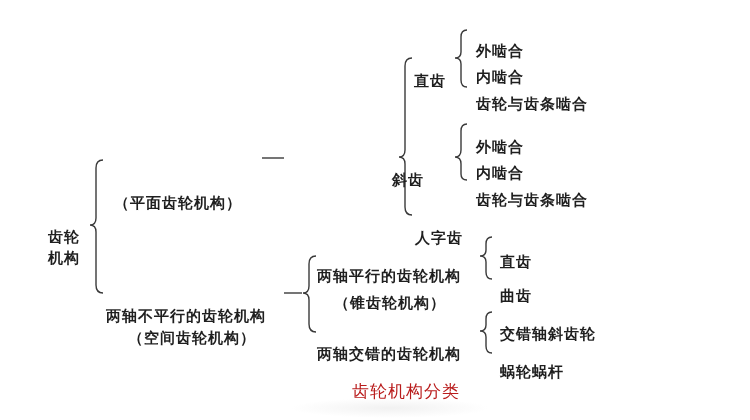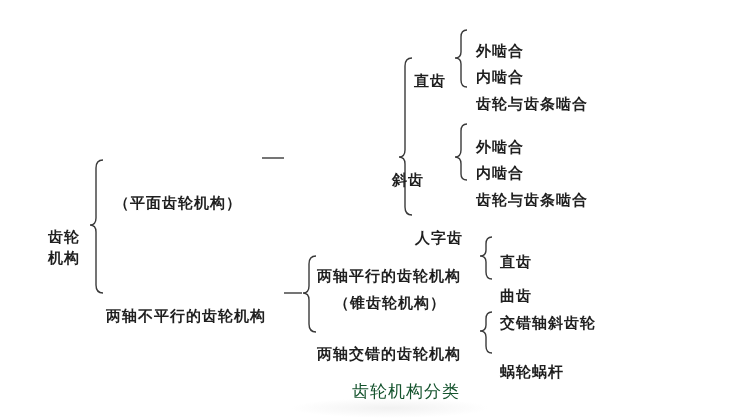--- a/index.html
+++ b/index.html
@@ -15,21 +15,21 @@
   svg.lines path, svg.lines line { stroke: #3a3a3a; stroke-width: 1.4; fill: none; }
   .t {
     position: absolute; white-space: nowrap;
     font-size: 15px; font-weight: bold; line-height: 18px;
     letter-spacing: 1px; color: #1f1f1f; margin-top: 23px;
   }
   .sub { font-weight: bold; }
   .root { line-height: 21px; text-align: center; }
   .caption {
     position: absolute; left: 352px; top: 380px;
-    font-size: 17px; color: #14532d; letter-spacing: 1px;
+    font-size: 17px; color: #b91c1c; letter-spacing: 1px;
     font-family: "DejaVu Sans", "Liberation Sans", sans-serif;
   }
   .smudge {
     position: absolute; left: 290px; top: 398px; width: 200px; height: 20px;
     background: radial-gradient(ellipse at center, rgba(200,200,200,0.25), rgba(255,255,255,0) 70%);
   }
 </style>
 </head>
 <body>
 
@@ -68,25 +68,26 @@
   <div class="t" style="left:476px; top:72px;">齿轮与齿条啮合</div>
 
   <div class="t" style="left:392px; top:148px;">斜齿</div>
   <div class="t" style="left:476px; top:115px;">外啮合</div>
   <div class="t" style="left:476px; top:141px;">内啮合</div>
   <div class="t" style="left:476px; top:168px;">齿轮与齿条啮合</div>
 
   <div class="t" style="left:415px; top:206px;">人字齿</div>
 
   <div class="t" style="left:106px; top:284px;">两轴不平行的齿轮机构</div>
+  <div class="t sub" style="left:128px; top:306px;">（空间齿轮机构）</div>
 
   <div class="t" style="left:317px; top:244px;">两轴平行的齿轮机构</div>
   <div class="t sub" style="left:334px; top:271px;font-family:Liberation Serif, serif;">（锥齿轮机构）</div>
   <div class="t" style="left:500px; top:230px;">直齿</div>
   <div class="t" style="left:500px; top:264px;">曲齿</div>
 
   <div class="t" style="left:317px; top:322px;font-family:Liberation Serif, serif;">两轴交错的齿轮机构</div>
-  <div class="t" style="left:500px; top:291px;">交错轴斜齿轮</div>
+  <div class="t" style="left:500px; top:302px;">交错轴斜齿轮</div>
   <div class="t" style="left:500px; top:340px;text-align:right;">蜗轮蜗杆</div>
 
   <div class="caption">齿轮机构分类</div>
   <div class="smudge"></div>
 </div>
 
 </body></html>

